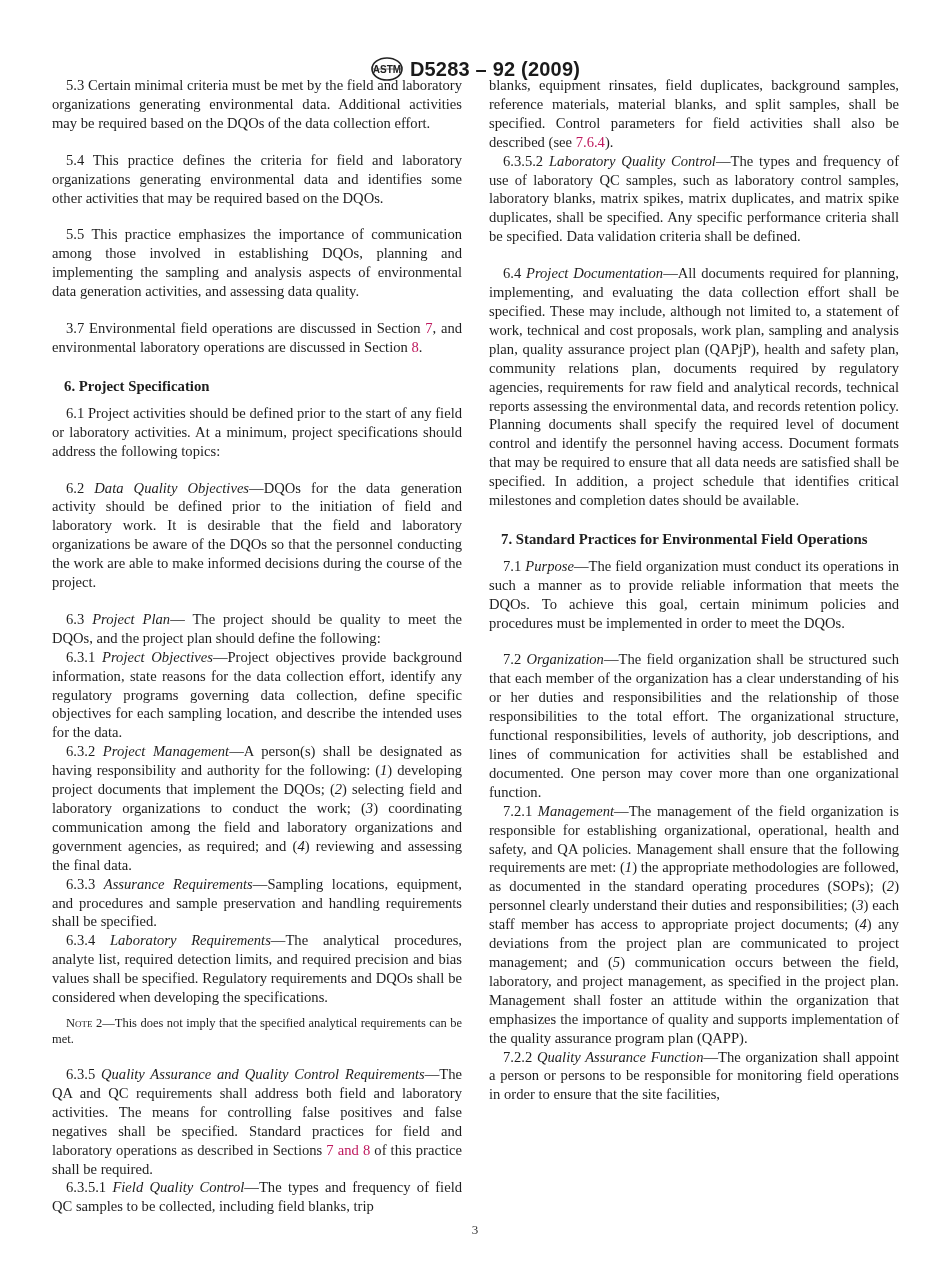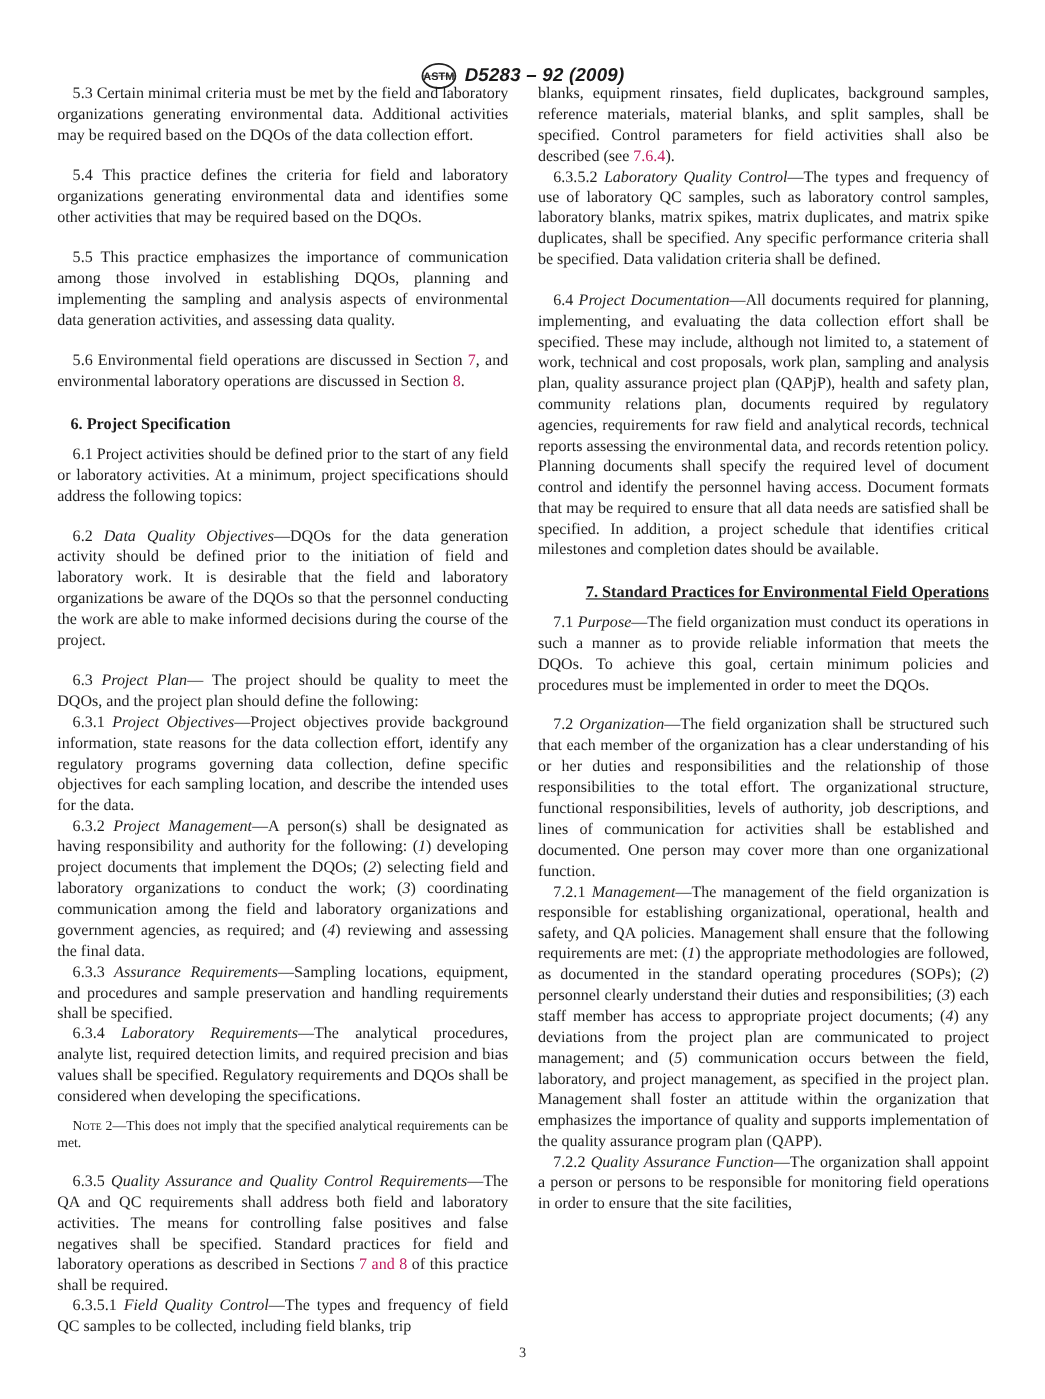--- a/index.html
+++ b/index.html
@@ -8,34 +8,34 @@
     font-family: "Liberation Serif", "DejaVu Serif", serif;
     color: #1e1e1e;
   }
   .header {
     position: absolute; top: 56px; left: 0; width: 950px;
     display: flex; justify-content: center; align-items: center; gap: 6px;
   }
   .logo { width: 34px; height: 26px; display: inline-block; }
   .doc-id {
     font-family: "Liberation Sans", "DejaVu Sans", sans-serif;
-    font-weight: bold; font-size: 17px; color: #1a1a1a; letter-spacing: 0.2px; font-style: italic;
+    font-weight: bold; font-size: 20px; color: #1a1a1a; letter-spacing: 0.2px;
   }
   .col {
     position: absolute; top: 76px; width: 410px;
     font-size: 14.6px; line-height: 18.9px; text-align: justify;
   }
   .col.left { left: 52px; }
   .col.right { left: 489px; }
   .p { margin: 0; text-indent: 14px; }
   .gap { margin-top: 18px; }
   .h {
     font-weight: bold; font-size: 14.8px; margin: 20px 0 8px 12px; text-indent: 0;
   }
-  .h.two { padding-left: 18px; text-indent: -18px; text-align: right; text-decoration: underline; }
+  .h.two { padding-left: 18px; text-indent: -18px; text-align: left; }
   i { font-style: italic; }
   .link { color: #be185d; }
   .note { font-size: 12.5px; line-height: 16px; margin-top: 8px; text-indent: 14px; }
   .sc { font-variant: small-caps; }
   .pagenum {
     position: absolute; top: 1222px; left: 0; width: 950px; text-align: center;
     font-size: 13px; color: #333;
   }
 </style>
 </head>
@@ -49,21 +49,21 @@
       <line x1="2" y1="13" x2="32" y2="13" stroke="#222" stroke-width="0.6"></line>
     </svg>
   </span>
   <span class="doc-id">D5283 – 92 (2009)</span>
 </div>
 
 <div class="col left">
   <p class="p">5.3 Certain minimal criteria must be met by the field and laboratory organizations generating environmental data. Additional activities may be required based on the DQOs of the data collection effort.</p>
   <p class="p gap">5.4 This practice defines the criteria for field and laboratory organizations generating environmental data and identifies some other activities that may be required based on the DQOs.</p>
   <p class="p gap">5.5 This practice emphasizes the importance of communication among those involved in establishing DQOs, planning and implementing the sampling and analysis aspects of environmental data generation activities, and assessing data quality.</p>
-  <p class="p gap"><span>5.6 Environmental field operations are discussed in Section </span><a class="link">7</a><span>, and environmental laboratory operations are discussed in Section </span><a class="link">8</a><span>.</span></p>
+  <p class="p gap"><span>3.7 Environmental field operations are discussed in Section </span><a class="link">7</a><span>, and environmental laboratory operations are discussed in Section </span><a class="link">8</a><span>.</span></p>
 
   <p class="h">6. Project Specification</p>
   <p class="p">6.1 Project activities should be defined prior to the start of any field or laboratory activities. At a minimum, project specifications should address the following topics:</p>
   <p class="p gap"><span>6.2 </span><i>Data Quality Objectives</i><span>—DQOs for the data generation activity should be defined prior to the initiation of field and laboratory work. It is desirable that the field and laboratory organizations be aware of the DQOs so that the personnel conducting the work are able to make informed decisions during the course of the project.</span></p>
   <p class="p gap"><span>6.3 </span><i>Project Plan</i><span>— The project should be quality to meet the DQOs, and the project plan should define the following:</span></p>
   <p class="p"><span>6.3.1 </span><i>Project Objectives</i><span>—Project objectives provide background information, state reasons for the data collection effort, identify any regulatory programs governing data collection, define specific objectives for each sampling location, and describe the intended uses for the data.</span></p>
   <p class="p"><span>6.3.2 </span><i>Project Management</i><span>—A person(s) shall be designated as having responsibility and authority for the following: (</span><i>1</i><span>) developing project documents that implement the DQOs; (</span><i>2</i><span>) selecting field and laboratory organizations to conduct the work; (</span><i>3</i><span>) coordinating communication among the field and laboratory organizations and government agencies, as required; and (</span><i>4</i><span>) reviewing and assessing the final data.</span></p>
   <p class="p"><span>6.3.3 </span><i>Assurance Requirements</i><span>—Sampling locations, equipment, and procedures and sample preservation and handling requirements shall be specified.</span></p>
   <p class="p"><span>6.3.4 </span><i>Laboratory Requirements</i><span>—The analytical procedures, analyte list, required detection limits, and required precision and bias values shall be specified. Regulatory requirements and DQOs shall be considered when developing the specifications.</span></p>
   <p class="note"><span class="sc">Note</span><span> 2—This does not imply that the specified analytical requirements can be met.</span></p>

